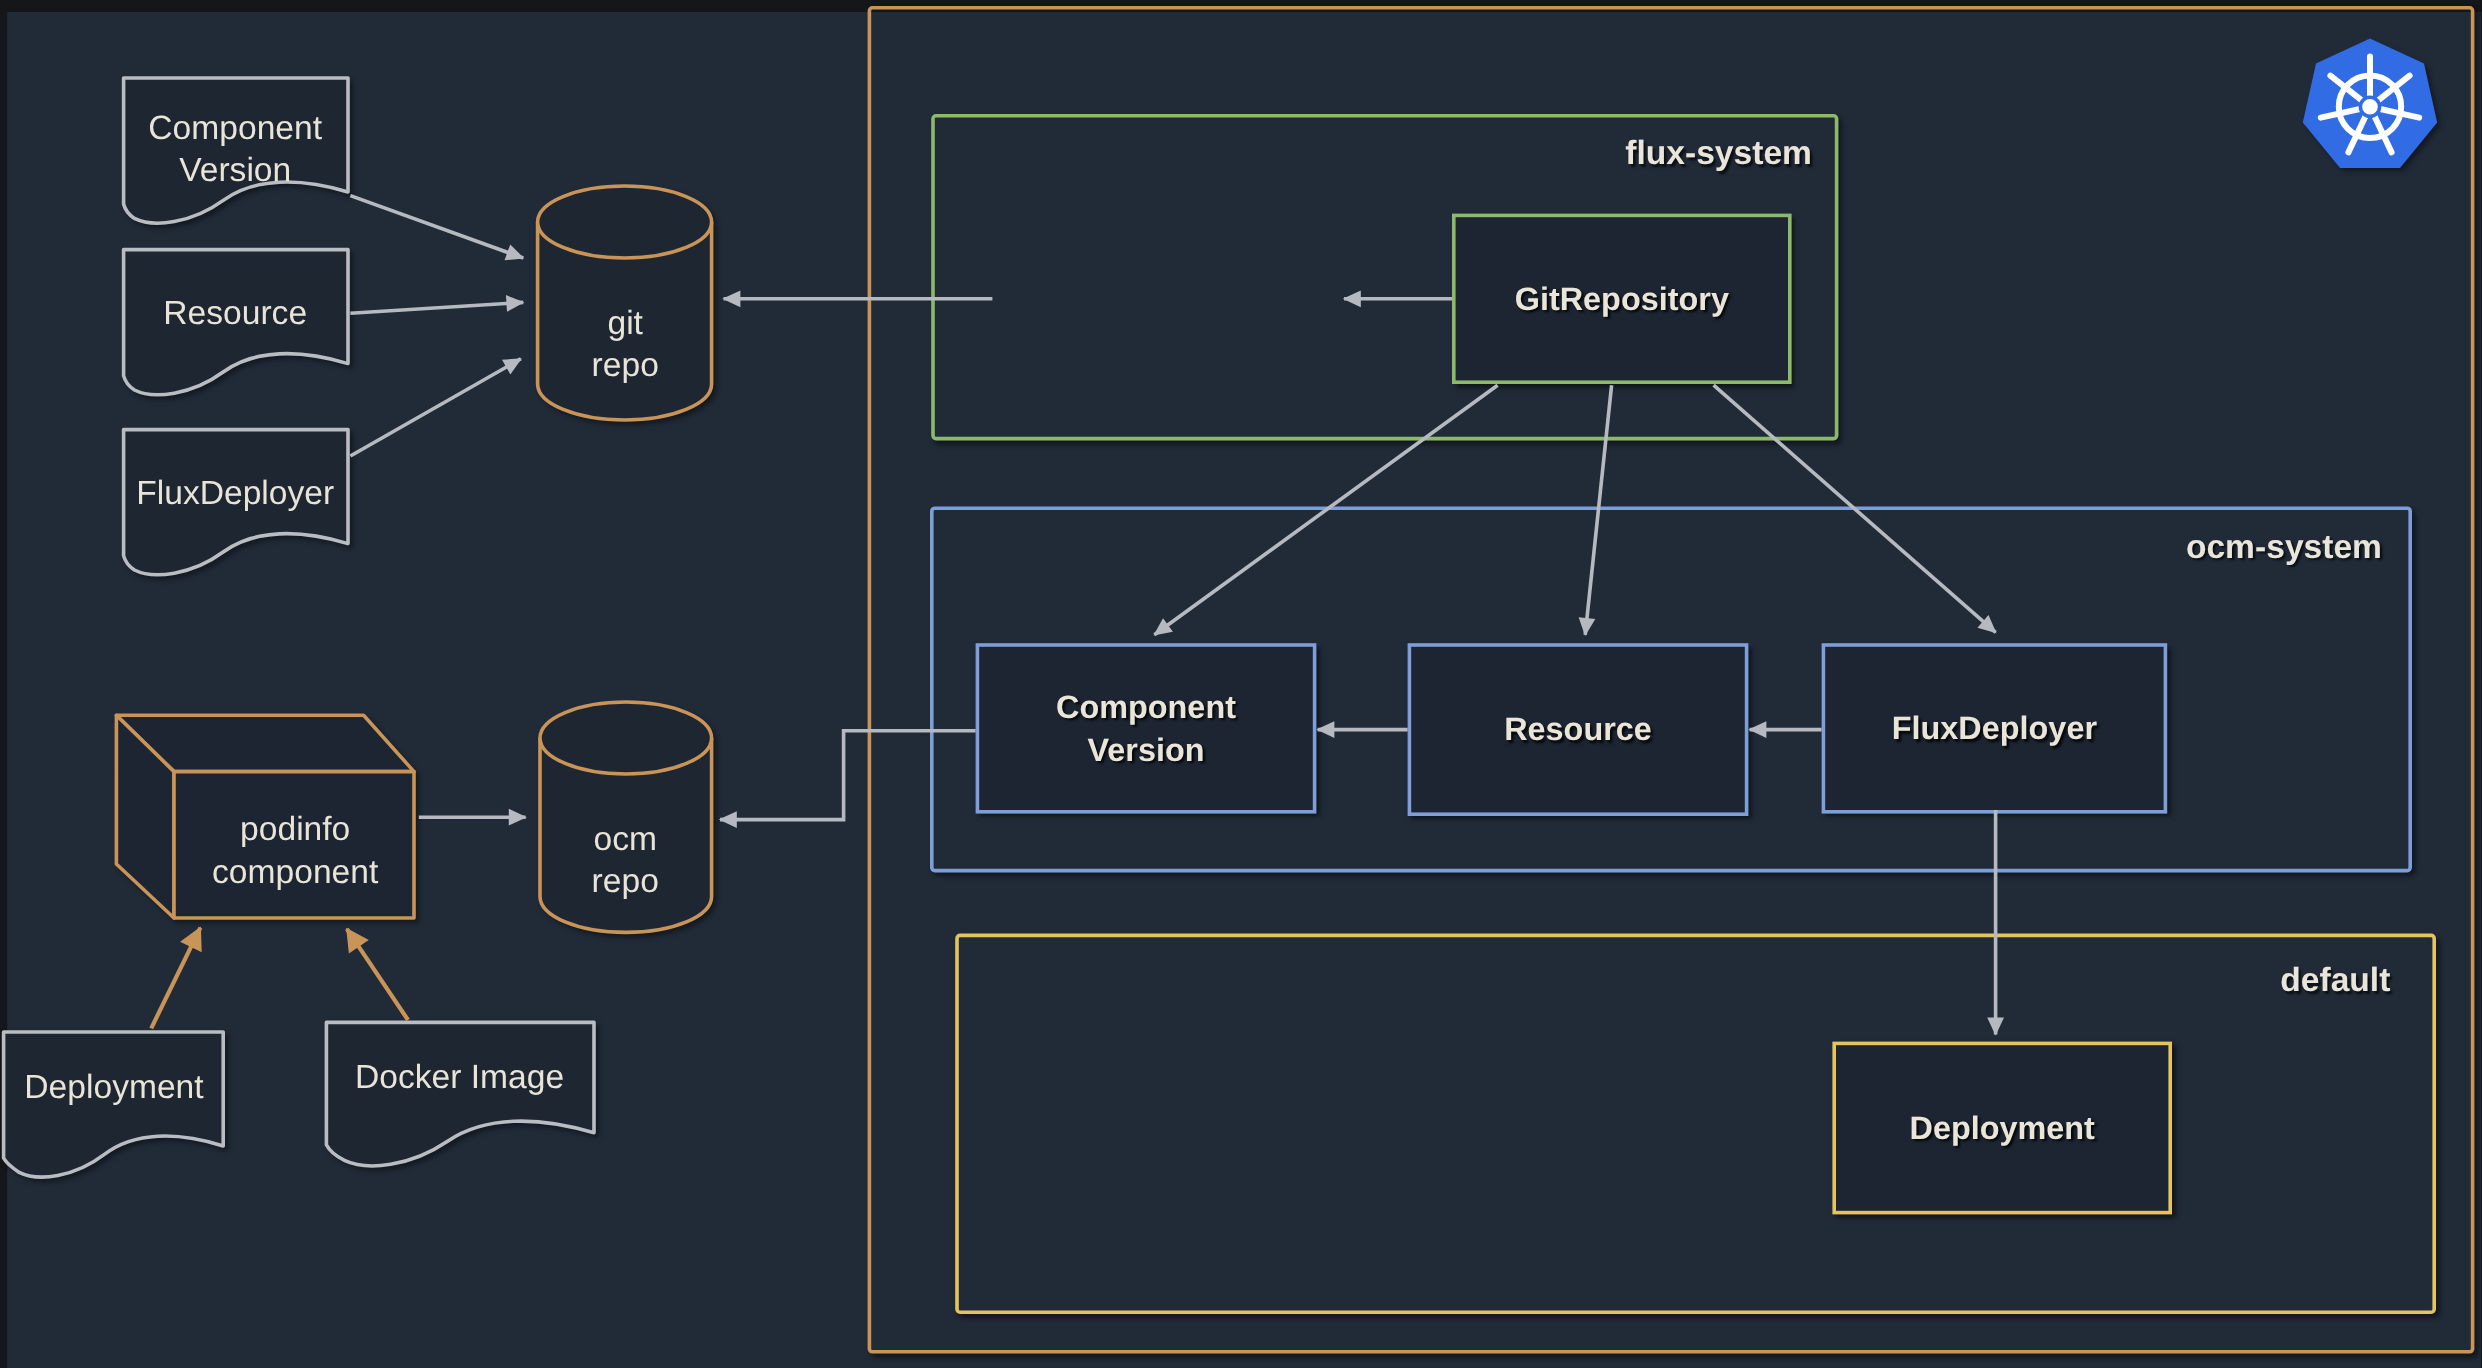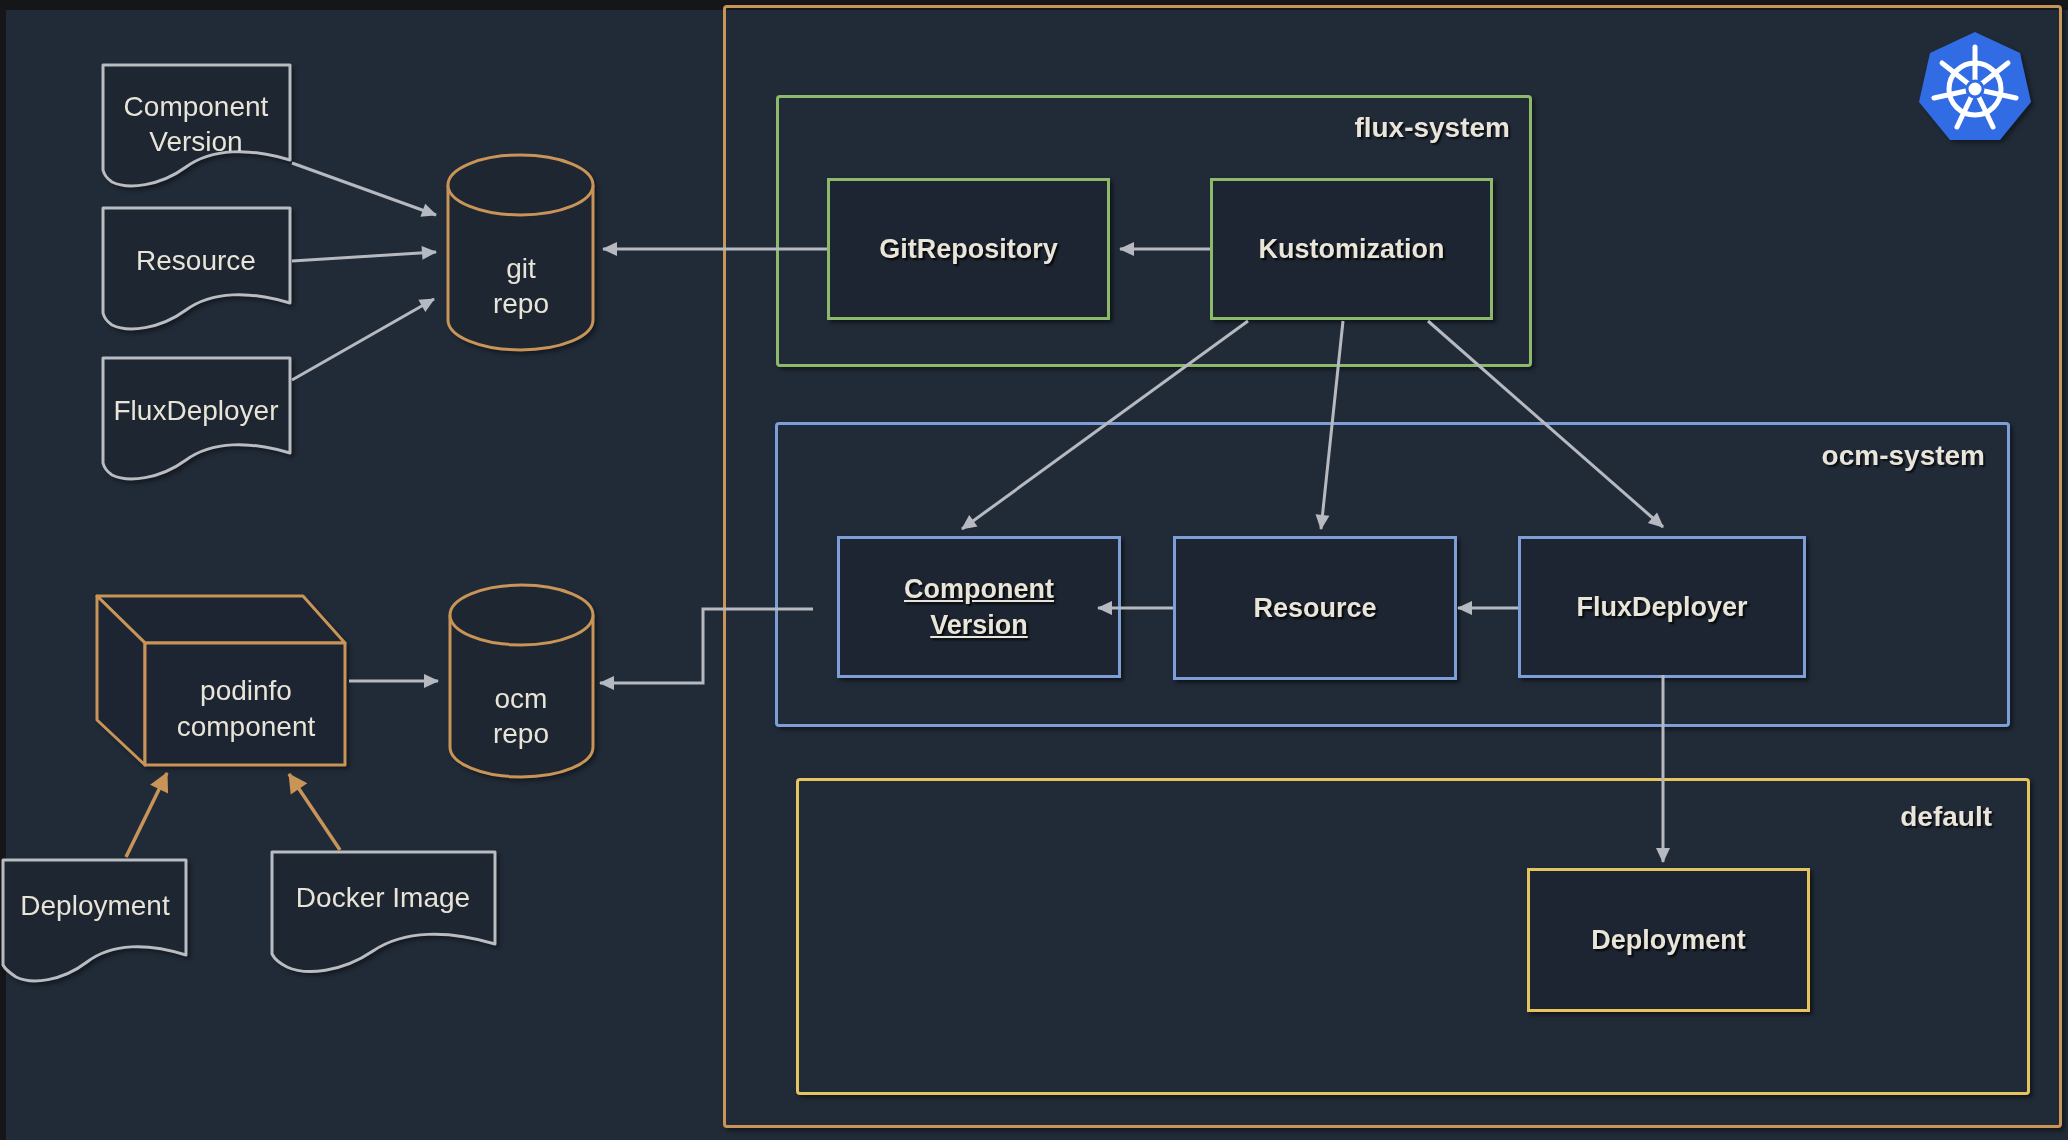--- a/index.html
+++ b/index.html
@@ -36,23 +36,22 @@
   </div>
 
   <div class="container-box border-blue" style="left:775px;top:422px;width:1229px;height:299px;">
     <span class="container-label" style="right:22px;top:15px;">ocm-system</span>
   </div>
 
   <div class="container-box border-yellow" style="left:796px;top:778px;width:1228px;height:311px;">
     <span class="container-label" style="right:35px;top:20px;">default</span>
   </div>
 
-  <div class="node green" style="left:827px;top:178px;width:277px;height:136px;">GitRepository</div>
-  <div class="node green" style="left:1210px;top:178px;width:277px;height:136px;">Kustomization</div>
-  <div class="node blue" style="left:837px;top:536px;width:278px;height:136px;padding:0 50px;box-sizing:content-box;width:178px;text-decoration:underline;">Component Version</div>
+  <div class="node green" style="left:1210px;top:178px;width:277px;height:136px;">GitRepository</div>
+  <div class="node blue" style="left:813px;top:536px;width:278px;height:136px;padding:0 50px;box-sizing:content-box;width:178px;">Component Version</div>
   <div class="node blue" style="left:1173px;top:536px;width:278px;height:138px;">Resource</div>
   <div class="node blue" style="left:1518px;top:536px;width:282px;height:136px;">FluxDeployer</div>
   <div class="node yellow" style="left:1527px;top:868px;width:277px;height:138px;">Deployment</div>
 
   <svg id="overlay" viewBox="0 0 2068 1140">
     <defs>
       <marker id="ah-gray" markerUnits="userSpaceOnUse" markerWidth="20" markerHeight="18" refX="15" refY="8" orient="auto">
         <path d="M1,1 L16,8 L1,15 Z" fill="#b6bac0"></path>
       </marker>
       <marker id="ah-tan" markerUnits="userSpaceOnUse" markerWidth="26" markerHeight="24" refX="19" refY="11" orient="auto">

